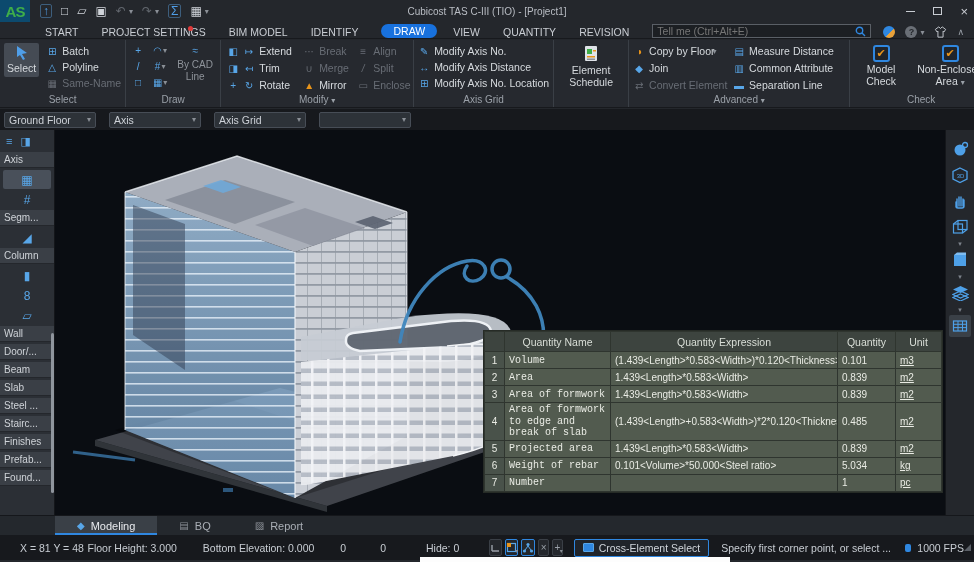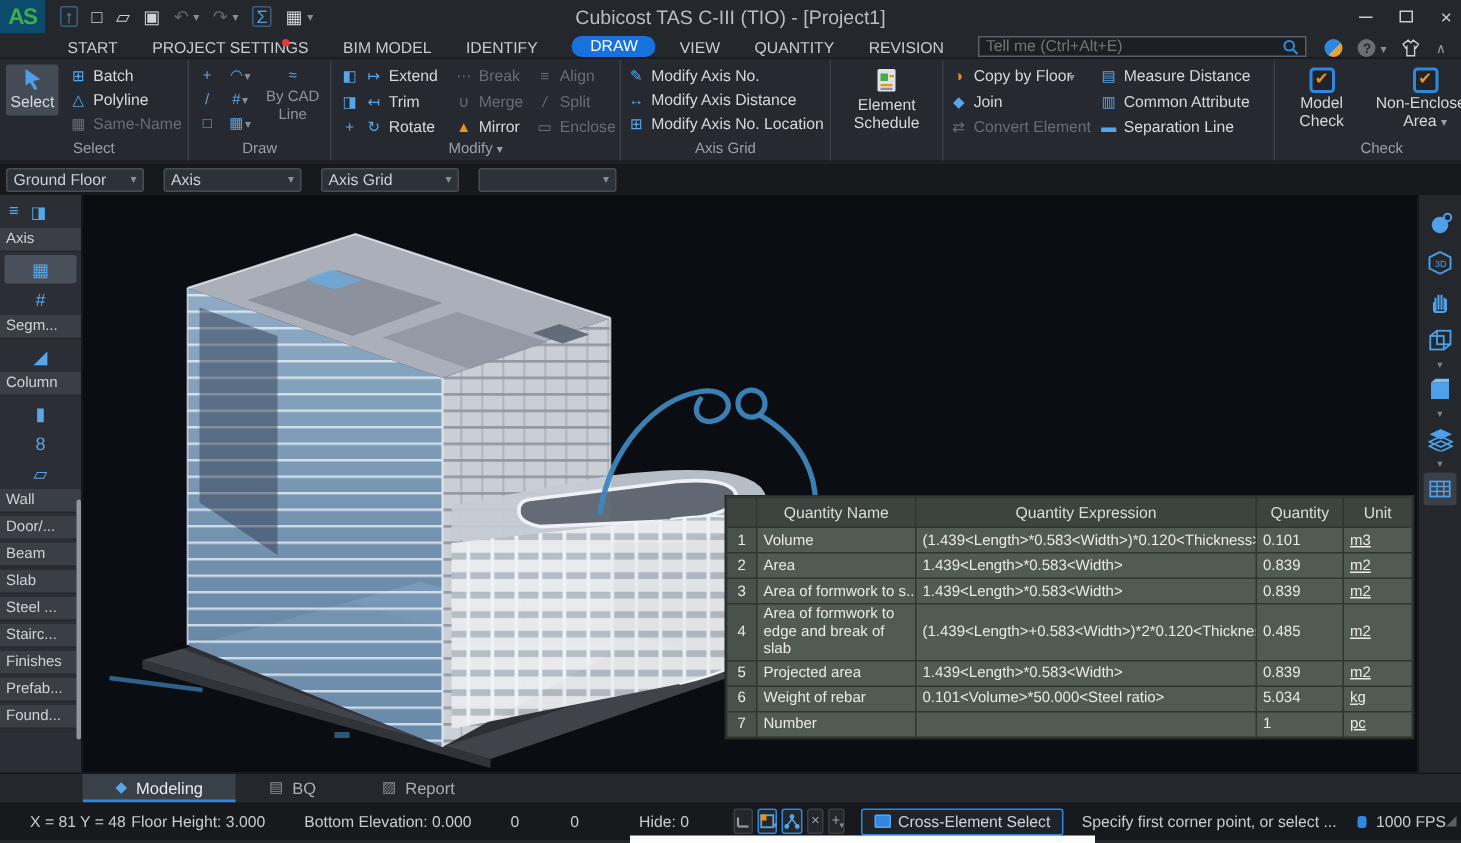--- a/index.html
+++ b/index.html
@@ -8,21 +8,21 @@
 
   
   .titlebar{position:absolute;left:0;top:0;width:100%;height:22px;background:#24272c;display:flex;align-items:center;}
   .logo{width:30px;height:22px;display:flex;align-items:center;justify-content:center;background:#0c4a6e;
         color:#3fae49;font-weight:bold;font-size:15px;letter-spacing:-1px;}
   .qat{display:flex;align-items:center;gap:9px;margin-left:10px;}
   .qico{font-size:12px;line-height:12px;color:#d0d4da;cursor:default;}
   .qico.blue{color:#4f9ee8;border:1px solid #3d5e7d;border-radius:2px;padding:0 2px;}
   .qico.dis{color:#62676e;}
   .qcaret{font-size:8px;color:#8a8f96;margin-left:-6px;}
-  .wtitle{position:absolute;left:50%;transform:translateX(-50%);font-size:13px;color:#b9bdc4;white-space:nowrap;}
+  .wtitle{position:absolute;left:50%;transform:translateX(-50%);font-size:10px;color:#b9bdc4;white-space:nowrap;}
   .wbtns{position:absolute;right:6px;top:0;height:22px;display:flex;align-items:center;gap:18px;}
   .wmin{width:9px;height:1px;background:#c9cdd3;display:inline-block;}
   .wmax{width:9px;height:8px;border:1px solid #c9cdd3;display:inline-block;}
   .wclose{color:#c9cdd3;font-size:13px;line-height:13px;}
 
   
   .menubar{position:absolute;left:0;top:22px;width:100%;height:17px;background:#24272c;border-bottom:1px solid #17191d;
            display:flex;align-items:flex-end;padding-left:45px;}
   .mtab{position:relative;font-size:10.5px;color:#c9cdd3;margin-right:23px;white-space:nowrap;}
   .mtab .dot{position:absolute;right:13px;top:0;width:5px;height:5px;border-radius:50%;background:#e03a3a;}
@@ -81,21 +81,21 @@
 
   
   .canvas{position:absolute;left:55px;top:130px;width:890px;height:385px;background:#0a0d12;overflow:hidden;}
 
   
   .qtable{position:absolute;left:429px;top:201px;border-collapse:collapse;background:#525b4f;
           box-shadow:0 0 0 1px #262b26;}
   .qtable th{background:#3d443f;color:#d9ded7;font-size:10.5px;font-weight:normal;border:1px solid #2f352f;height:20px;padding:0 4px;}
   .qtable td{font-size:10px;color:#e9ebe4;border:1px solid #2f352f;padding:1px 4px;height:17px;vertical-align:middle;}
   .qtable td.num{background:#49524a;text-align:center;width:20px;padding:1px 2px;}
-  .qtable .cname{width:106px;max-width:106px;overflow:hidden;white-space:nowrap;}
+  .qtable .cname{width:106px;max-width:106px;overflow:hidden;white-space:nowrap;font-family:Liberation Mono, monospace;}
   .qtable .cname.wrap{white-space:normal;line-height:1.15;}
   .qtable .cexpr{width:227px;max-width:227px;overflow:hidden;white-space:nowrap;}
   .qtable .cqty{width:58px;}
   .qtable .cunit{width:46px;text-decoration:underline;}
 
   
   .rside{position:absolute;right:0;top:130px;width:29px;bottom:47px;background:#24272c;border-left:1px solid #14161a;
          display:flex;flex-direction:column;align-items:center;padding-top:8px;}
   .rtool{width:22px;height:22px;display:flex;align-items:center;justify-content:center;margin-bottom:4px;}
   .rtool.active{background:#3a4047;border-radius:2px;}
@@ -363,20 +363,21 @@
           <div class="sitem dis">
               <i class="ic">⇄</i>
               <span>Convert Element</span>
             </div>
           <div class="sitem">
               <i class="ic">▬</i>
               <span>Separation Line</span>
             </div>
         </div>
       </div>
+      <div class="rlabel"><span>Advanced</span> <span class="gcaret">▾</span></div>
     </div>
 
     <div class="rgroup">
       <div class="rbody" style="gap:8px;padding-left:4px;">
         <div class="bigbtn" style="width:46px;">
           <span class="chk">✔</span>
           <span class="blab">Model Check</span>
         </div>
         <div class="bigbtn" style="width:76px;">
           <span class="chk">✔</span>

